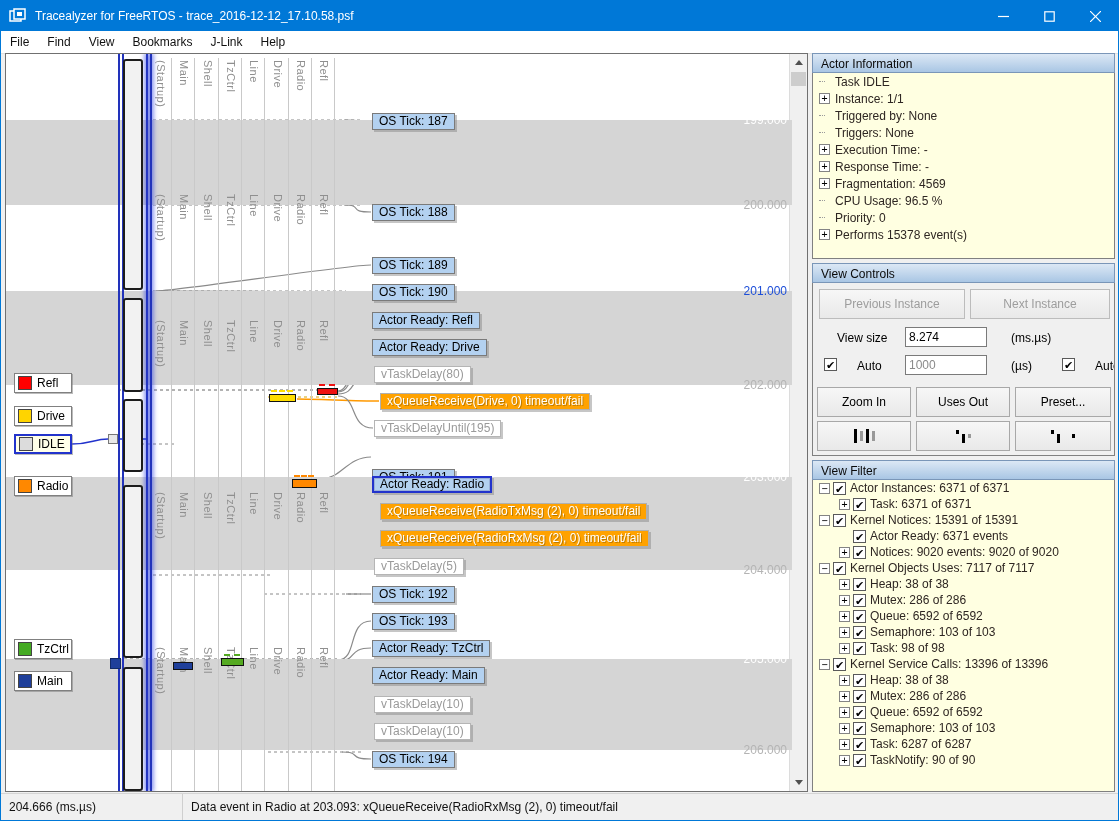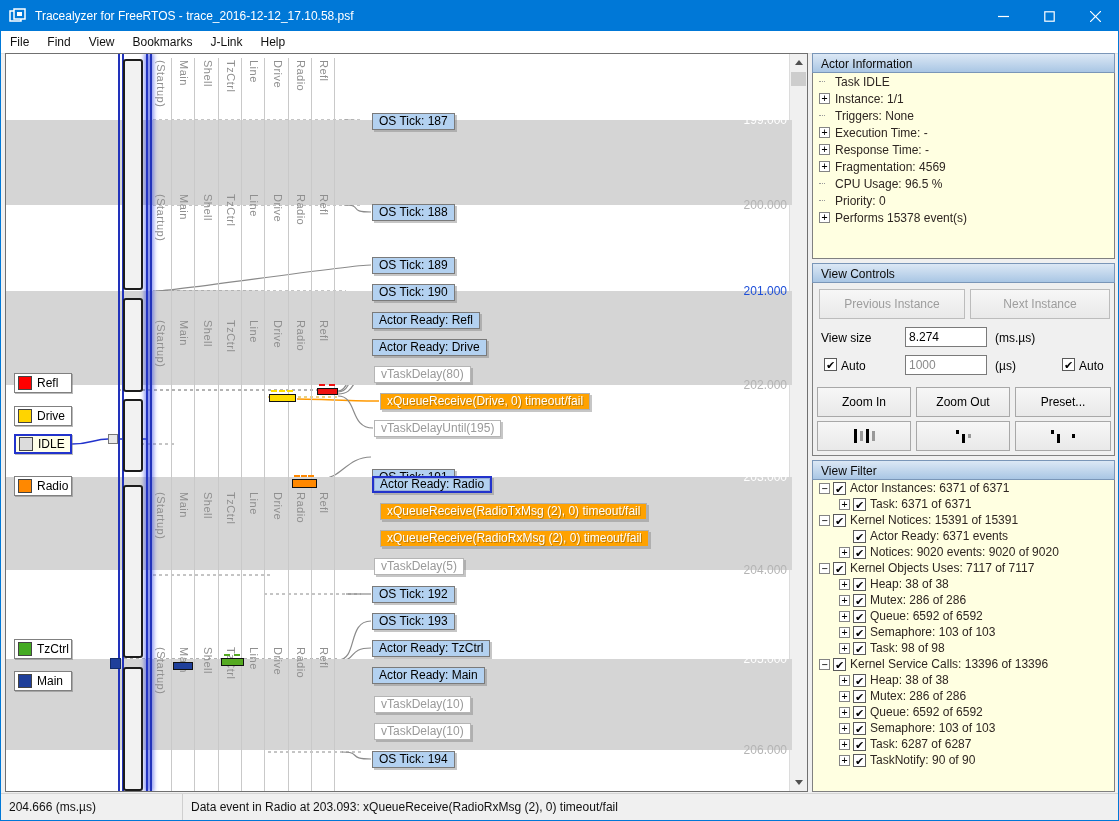--- a/index.html
+++ b/index.html
@@ -47,21 +47,21 @@
   .tree-row{display:flex;align-items:center;font-size:12px;color:#2e2622;white-space:nowrap;}
   .expander{width:11px;height:11px;border:1px solid #848484;background:#fff;font-size:10px;line-height:9px;text-align:center;color:#000;flex:none;box-sizing:border-box;font-family:"DejaVu Sans Mono",monospace;}
   .exp-spacer{width:11px;height:11px;flex:none;}
   .stub{width:6px;border-top:1px dotted #9a9a9a;flex:none;}
   .cb{width:13px;height:13px;border:1px solid #5a5a5a;background:#fff;font-size:11px;line-height:12px;text-align:center;color:#000;flex:none;margin:0 4px 0 3px;box-sizing:border-box;}
   
   #vc-body{background:#f0f0f0;}
   .btn{position:absolute;background:linear-gradient(#f7f7f7,#e9e9e9);border:1px solid #a8a8a8;font-size:12px;color:#000;text-align:center;box-sizing:border-box;display:flex;align-items:center;justify-content:center;}
   .btn.disabled{color:#9d9d9d;border-color:#bcbcbc;}
   .tinput{position:absolute;border:1px solid #7a7a7a;background:#fff;font-size:12px;font-family:"Liberation Sans",sans-serif;padding:0 3px;box-sizing:border-box;}
-  .lbl{position:absolute;font-size:12px;color:#000;}
+  .lbl{position:absolute;font-size:12px;color:#000;margin-left:16px;}
   .vbar{display:inline-block;width:3px;margin:0 1.5px;vertical-align:middle;}
   
   #statusbar{position:absolute;left:0;bottom:0;width:100%;height:26px;background:#f0f0f0;border-top:1px solid #d5d5d5;display:flex;align-items:center;font-size:12px;color:#111;}
   .status-cell{height:100%;display:flex;align-items:center;padding:0 8px;border-right:1px solid #cfcfcf;box-sizing:border-box;}
 </style>
 </head>
 <body>
 
 <div id="win">
 
@@ -288,20 +288,25 @@
             <span style="width: 5px; flex: 0 0 auto;"></span>
             <span style="margin-left: 5px;">Task IDLE</span>
           </div>
           <div class="tree-row" style="height: 17px; padding-left: 6px;">
             <span class="expander">+</span>
             <span style="margin-left: 5px;">Instance: 1/1</span>
           </div>
           <div class="tree-row" style="height: 17px; padding-left: 6px;">
             <span class="stub"></span>
             <span style="width: 5px; flex: 0 0 auto;"></span>
+            <span style="margin-left: 5px;">Triggered by: None</span>
+          </div>
+          <div class="tree-row" style="height: 17px; padding-left: 6px;">
+            <span class="stub"></span>
+            <span style="width: 5px; flex: 0 0 auto;"></span>
             <span style="margin-left: 5px;">Triggers: None</span>
           </div>
           <div class="tree-row" style="height: 17px; padding-left: 6px;">
             <span class="expander">+</span>
             <span style="margin-left: 5px;">Execution Time: -</span>
           </div>
           <div class="tree-row" style="height: 17px; padding-left: 6px;">
             <span class="expander">+</span>
             <span style="margin-left: 5px;">Response Time: -</span>
           </div>
@@ -333,21 +338,21 @@
         <div class="lbl" style="left:8px;top:48px;">View size</div>
         <div class="tinput" style="left:92px;top:44px;width:82px;height:20px;line-height:18px;">8.274</div>
         <div class="lbl" style="left:182px;top:48px;">(ms.µs)</div>
         <span class="cb" style="position:absolute;left:8px;top:75px;">✔</span>
         <div class="lbl" style="left:28px;top:76px;">Auto</div>
         <div class="tinput" style="left:92px;top:72px;width:82px;height:20px;line-height:18px;color:#8a8a8a;">1000</div>
         <div class="lbl" style="left:182px;top:76px;">(µs)</div>
         <span class="cb" style="position:absolute;left:246px;top:75px;">✔</span>
         <div class="lbl" style="left:266px;top:76px;">Auto</div>
         <div class="btn" style="left:4px;top:104px;width:94px;height:30px;">Zoom In</div>
-        <div class="btn" style="left:103px;top:104px;width:94px;height:30px;">Zoom Out</div>
+        <div class="btn" style="left:103px;top:104px;width:94px;height:30px;">Uses Out</div>
         <div class="btn" style="left:202px;top:104px;width:96px;height:30px;">Preset...</div>
         <div class="btn" style="left:4px;top:138px;width:94px;height:30px;">
           <span><span class="vbar" style="height:14px;background:#000;"></span><span class="vbar" style="height:10px;background:#999;"></span><span class="vbar" style="height:14px;background:#000;"></span><span class="vbar" style="height:10px;background:#999;"></span></span>
         </div>
         <div class="btn" style="left:103px;top:138px;width:94px;height:30px;">
           <span><span class="vbar" style="height:4px;background:#000;margin-bottom:8px;"></span><span class="vbar" style="height:9px;background:#000;margin-top:5px;"></span><span class="vbar" style="height:4px;background:#999;"></span></span>
         </div>
         <div class="btn" style="left:202px;top:138px;width:96px;height:30px;">
           <span><span class="vbar" style="height:4px;background:#000;margin-bottom:8px;"></span><span class="vbar" style="height:9px;background:#000;margin-top:5px;"></span><span class="vbar" style="height:4px;background:#000;margin-left:10px;"></span></span>
         </div>

